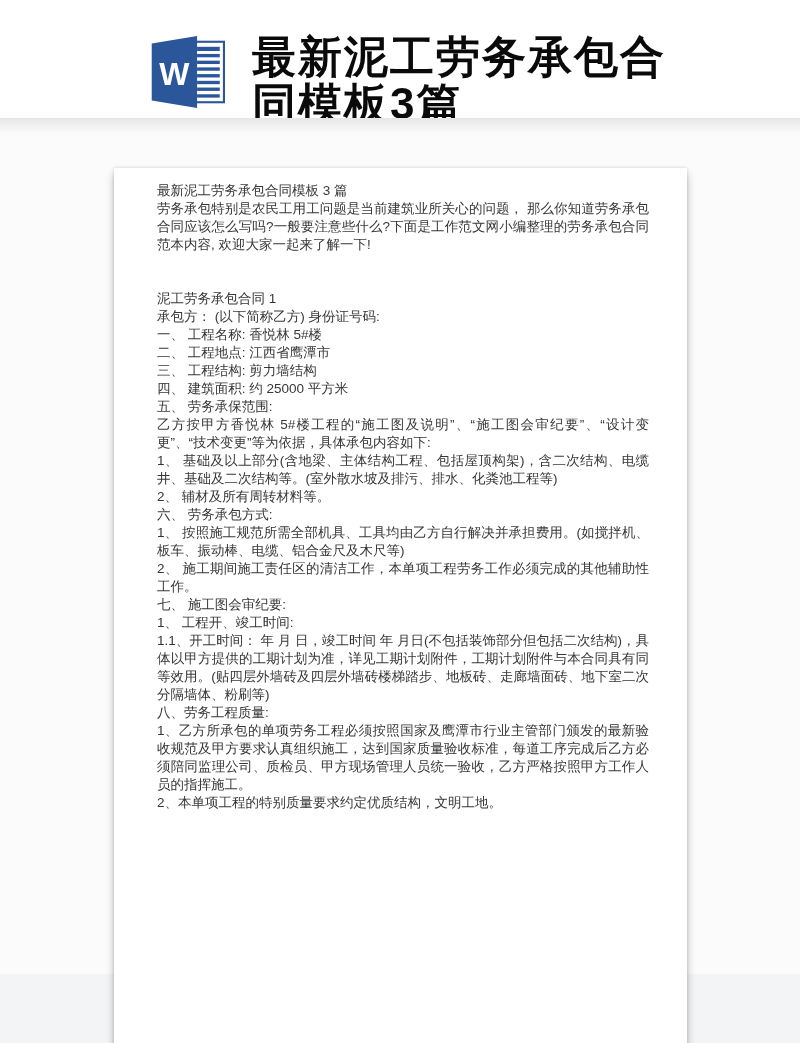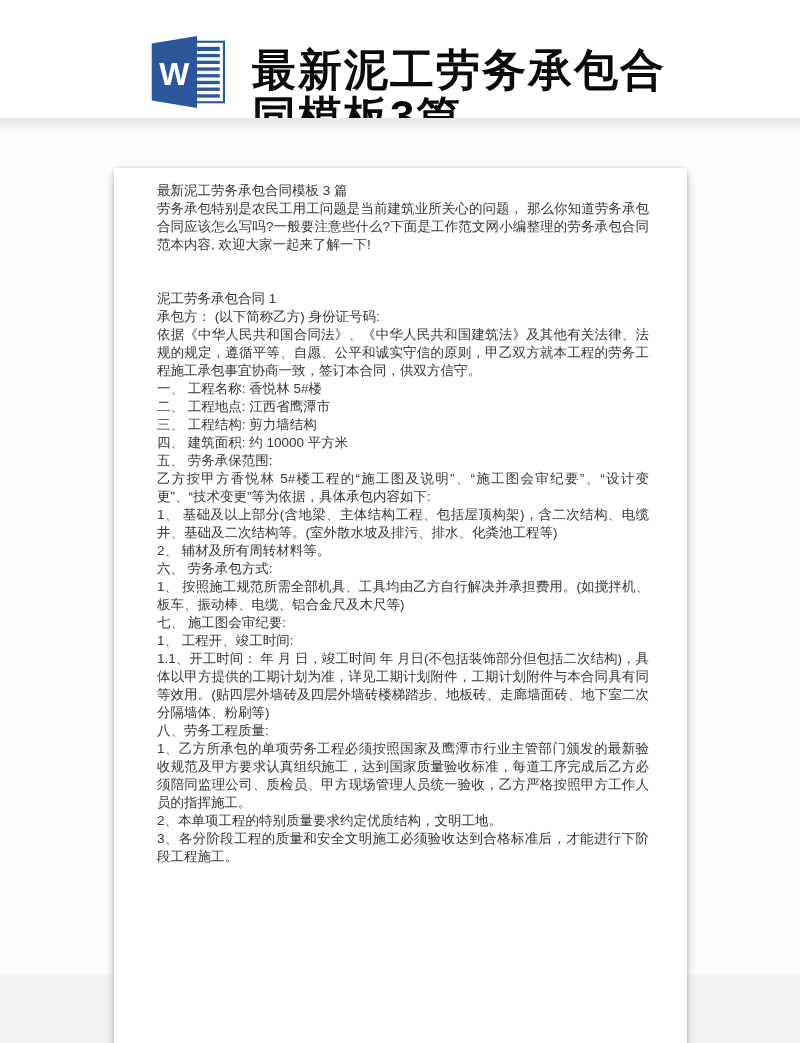--- a/index.html
+++ b/index.html
@@ -5,21 +5,21 @@
   html,body{margin:0;padding:0;}
   body{
     width:800px;height:1043px;position:relative;overflow:hidden;
     background:#ffffff;
     font-family:"Liberation Sans","DejaVu Sans",sans-serif;
   }
   
   .header{position:absolute;left:0;top:0;width:800px;height:118px;background:#ffffff;}
   .word-icon{position:absolute;left:145px;top:28px;width:84px;height:88px;}
   .doc-title{
-    position:absolute;left:252px;top:46px;width:452px;
+    position:absolute;left:252px;top:33px;width:452px;
     font-size:44px;line-height:47px;font-weight:700;letter-spacing:2px;
     color:#0a0a0a;
   }
   
   .preview-area{position:absolute;left:0;top:118px;width:800px;height:925px;background:#fbfbfc;}
   .divider-band{
     position:absolute;left:0;top:0;width:800px;height:16px;
     background:linear-gradient(180deg,#e6e6e7 0%,rgba(251,251,252,0) 100%);
   }
   .bottom-strip{position:absolute;left:0;top:856px;width:800px;height:69px;background:#f3f4f6;}
@@ -76,32 +76,31 @@
     </svg>
   </div>
 
   <div class="page" id="doc-page">
       <p class="line">最新泥工劳务承包合同模板 3 篇</p>
       <p class="line">劳务承包特别是农民工用工问题是当前建筑业所关心的问题，  那么你知道劳务承包合同应该怎么写吗?一般要注意些什么?下面是工作范文网小编整理的劳务承包合同范本内容, 欢迎大家一起来了解一下!</p>
       <p class="blank"></p>
       <p class="blank"></p>
       <p class="line">泥工劳务承包合同 1</p>
       <p class="line">承包方：  (以下简称乙方)  身份证号码:</p>
-      <p class="line">依据《中华人民共和国合同法》、《中华人民共和国建筑法》及其他有关法律、法规的规定，遵循平等、自愿、公平和诚实守信的原则，甲乙双方就本工程的劳务工程施工承包事宜协商一致，签订本合同，供双方信守。</p>
       <p class="line">一、  工程名称: 香悦林 5#楼</p>
       <p class="line">二、  工程地点: 江西省鹰潭市</p>
       <p class="line">三、  工程结构: 剪力墙结构</p>
-      <p class="line">四、  建筑面积: 约 10000 平方米</p>
+      <p class="line">四、  建筑面积: 约 25000 平方米</p>
       <p class="line">五、  劳务承保范围:</p>
       <p class="line">乙方按甲方香悦林 5#楼工程的“施工图及说明”、“施工图会审纪要”、“设计变更”、“技术变更”等为依据，具体承包内容如下:</p>
       <p class="line">1、  基础及以上部分(含地梁、主体结构工程、包括屋顶构架)，含二次结构、电缆井、基础及二次结构等。(室外散水坡及排污、排水、化粪池工程等)</p>
       <p class="line">2、  辅材及所有周转材料等。</p>
       <p class="line">六、  劳务承包方式:</p>
       <p class="line">1、  按照施工规范所需全部机具、工具均由乙方自行解决并承担费用。(如搅拌机、板车、振动棒、电缆、铝合金尺及木尺等)</p>
+      <p class="line">2、  施工期间施工责任区的清洁工作，本单项工程劳务工作必须完成的其他辅助性工作。</p>
       <p class="line">七、  施工图会审纪要:</p>
       <p class="line">1、  工程开、竣工时间:</p>
       <p class="line">1.1、开工时间：  年 月 日，竣工时间 年 月日(不包括装饰部分但包括二次结构)，具体以甲方提供的工期计划为准，详见工期计划附件，工期计划附件与本合同具有同等效用。(贴四层外墙砖及四层外墙砖楼梯踏步、地板砖、走廊墙面砖、地下室二次分隔墙体、粉刷等)</p>
       <p class="line">八、劳务工程质量:</p>
       <p class="line">1、乙方所承包的单项劳务工程必须按照国家及鹰潭市行业主管部门颁发的最新验收规范及甲方要求认真组织施工，达到国家质量验收标准，每道工序完成后乙方必须陪同监理公司、质检员、甲方现场管理人员统一验收，乙方严格按照甲方工作人员的指挥施工。</p>
       <p class="line">2、本单项工程的特别质量要求约定优质结构，文明工地。</p>
-      <p class="line">3、各分阶段工程的质量和安全文明施工必须验收达到合格标准后，才能进行下阶段工程施工。</p>
     </div>
 </div>
 
 </body></html>

